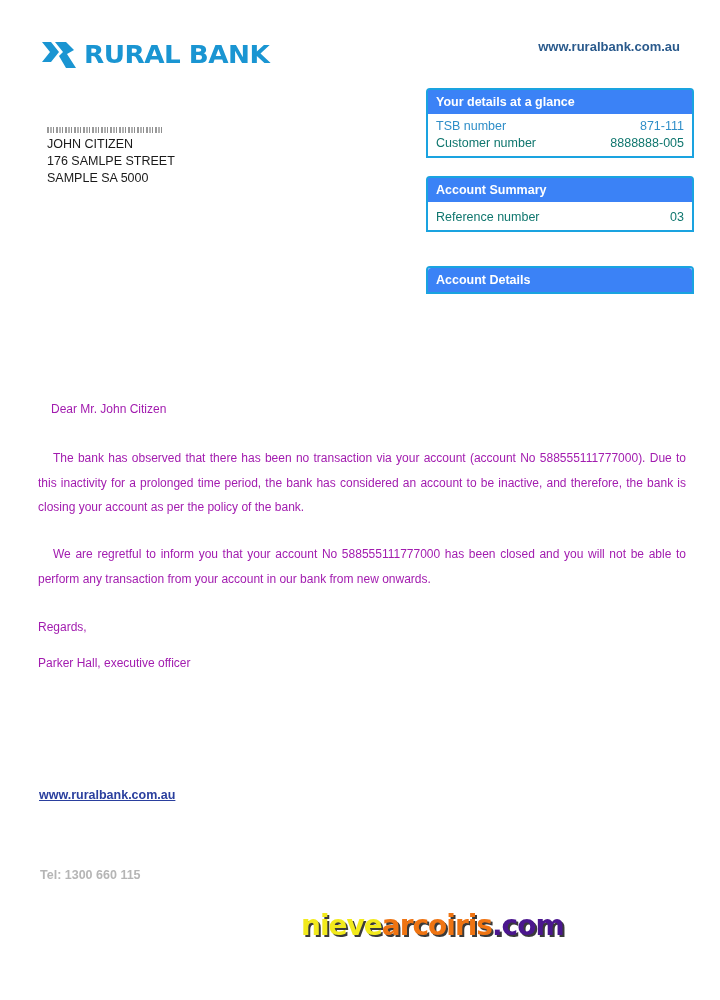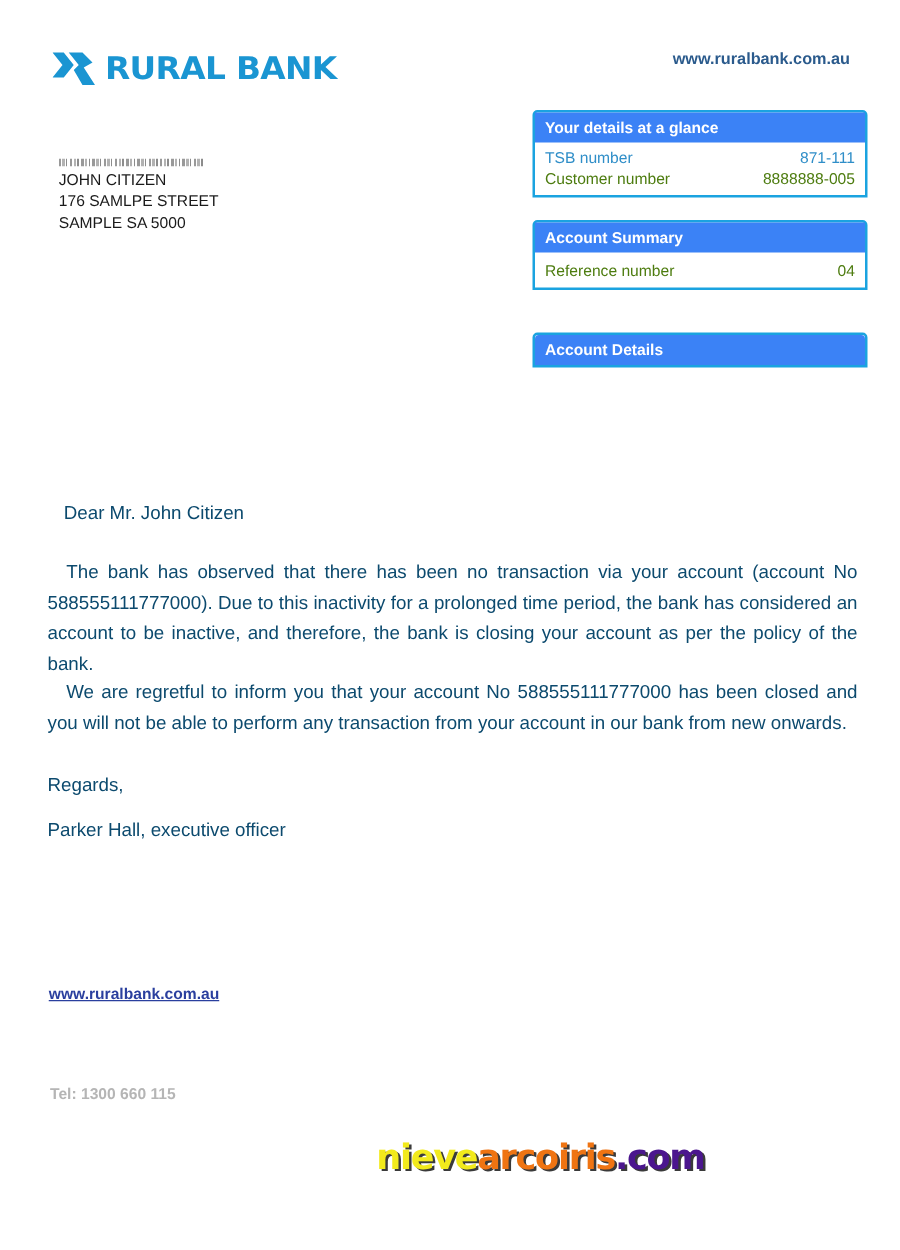--- a/index.html
+++ b/index.html
@@ -14,23 +14,23 @@
 
     .address { position: absolute; left: 47px; top: 127px; font-size: 12.5px; line-height: 17px; color: #1a1a1a; }
     .barcode { width: 116px; height: 6px; margin-bottom: 3px;
       background: repeating-linear-gradient(90deg, #777 0 2px, #fff 2px 3px, #999 3px 5px, #fff 5px 6px, #666 6px 7px, #fff 7px 9px); opacity: 0.75; }
 
     .box { position: absolute; left: 426px; width: 268px; border: 2px solid #1aa3e0; border-radius: 4px 4px 0 0; background: #fff; }
     .box-head { background: #3b82f6; color: #ffffff; font-size: 12.5px; font-weight: bold; padding: 5px 8px; height: 24px; line-height: 14px; }
     .box-body { padding: 4px 8px 4px 8px; }
     .row { display: flex; justify-content: space-between; font-size: 12.5px; line-height: 17px; }
     .row.blue { color: #2f8ec8; }
-    .row.dark { color: #4d7c0f; }
+    .row.dark { color: #0f766e; }
 
-    .letter { position: absolute; left: 38px; width: 648px; font-size: 15px; color: #0c4a6e; }
+    .letter { position: absolute; left: 38px; width: 648px; font-size: 12px; color: #a21caf; }
     .salutation { top: 402px; left: 51px; }
     .para { line-height: 24.5px; text-align: justify; text-indent: 15px; }
     .p1 { top: 446px; }
     .p2 { top: 542px; }
     .regards { top: 620px; }
     .signer { top: 656px; }
 
     .footer-link { position: absolute; left: 39px; top: 788px; font-size: 12.5px; font-weight: bold; color: #2a3f9e; text-decoration: underline; }
     .footer-tel { position: absolute; left: 40px; top: 868px; font-size: 12.5px; font-weight: bold; color: #b5b5b5; }
 
@@ -71,21 +71,21 @@
       <span>8888888-005</span>
     </div>
   </div>
 </div>
 
 <div class="box" style="top:176px;">
   <div class="box-head">Account  Summary</div>
   <div class="box-body" style="padding-top:7px;">
     <div class="row dark">
       <span>Reference number</span>
-      <span>04</span>
+      <span>03</span>
     </div>
   </div>
 </div>
 
 <div class="box" style="top:266px;">
   <div class="box-head" style="border-radius:3px 3px 0 0;">Account  Details</div>
 </div>
 
 <div class="letter salutation">Dear Mr. John Citizen</div>
 <div class="letter para p1">The bank has observed that there has been no transaction via your account (account No 588555111777000). Due to this inactivity for a prolonged time period, the bank has considered an account to be inactive, and therefore, the bank is closing your account as per the policy of the bank.</div>

